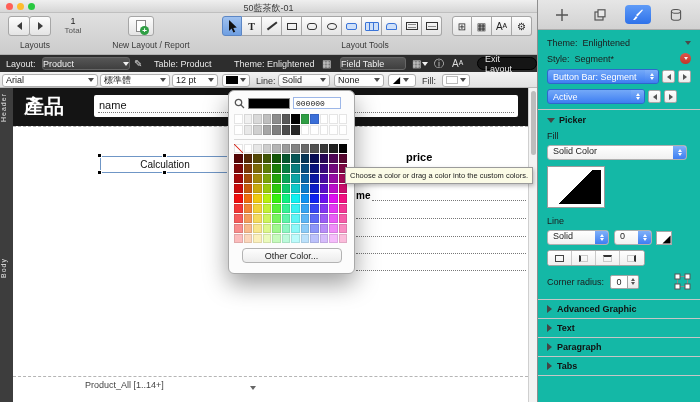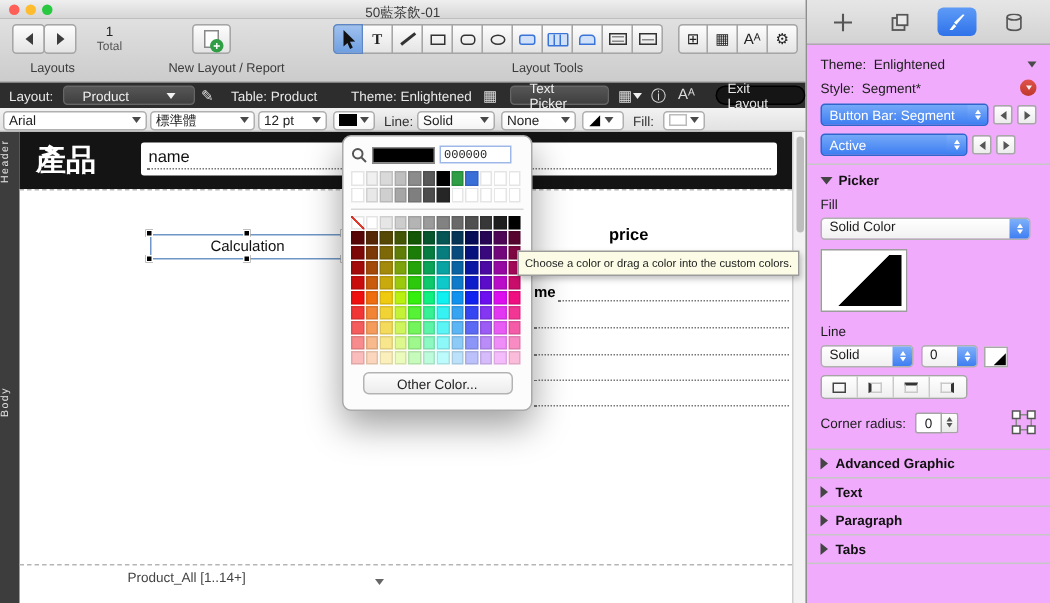--- a/index.html
+++ b/index.html
@@ -35,21 +35,21 @@
   .i-bar{display:inline-flex;border:1px solid #3a74d8;border-radius:1px}
   .i-bar span{width:4px;height:7px;background:#cfe0f8;border-right:1px solid #3a74d8}
   .i-bar span:last-child{border-right:none}
   .i-field{width:12px;height:8px;border:1px solid #333;display:inline-flex;flex-direction:column;justify-content:space-evenly;padding:0 1px}
   .i-field i{display:block;height:1px;background:#888}
   .i-page{width:10px;height:12px;background:#fff;border:1px solid #888;position:relative}
   .i-page .plus{position:absolute;right:-4px;bottom:-4px;width:9px;height:9px;border-radius:50%;background:#2f9e44;color:#fff;font-size:8px;line-height:9px;text-align:center;font-weight:bold}
 
   .lbar{position:absolute;left:0;top:55px;right:0;height:17px;background:#2d2d2d;z-index:5;color:#e9e9e9;font-size:9px}
   .lbar .lab{position:absolute;top:4px;white-space:nowrap}
-  .pdark{position:absolute;top:2px;height:13px;background:linear-gradient(#565656,#3f3f3f);border:1px solid #666;border-radius:3px;color:#f0f0f0;font-size:9px;display:flex;align-items:center;padding:0 12px;justify-content:space-between}
+  .pdark{position:absolute;top:2px;height:13px;background:linear-gradient(#565656,#3f3f3f);border:1px solid #666;border-radius:3px;color:#f0f0f0;font-size:9px;display:flex;align-items:center;padding:0 0;justify-content:space-between}
   .exitbtn{position:absolute;top:2px;height:13px;background:#151515;border:1px solid #000;border-radius:7px;color:#e8e8e8;font-size:9px;display:flex;align-items:center;padding:0 7px}
   .lic{position:absolute;top:2px;height:13px;display:flex;align-items:center;gap:1px;color:#ddd;font-size:10px}
 
   .fbar{position:absolute;left:0;top:72px;right:0;height:16px;background:linear-gradient(#f2f2f2,#e2e2e2);border-bottom:1px solid #b9b9b9;z-index:5;font-size:9px;color:#222}
   .popup{position:absolute;top:1.5px;height:13px;background:#fff;border:1px solid #b0b0b0;border-radius:3px;display:flex;align-items:center;justify-content:space-between;padding:0 3px;font-size:9px;color:#222;white-space:nowrap;overflow:hidden}
   .fbar .lab{position:absolute;top:4px;color:#333}
   .swbtn{position:absolute;top:1.5px;height:13px;background:#fff;border:1px solid #b0b0b0;border-radius:3px;display:flex;align-items:center;gap:2px;padding:0 3px}
   .blackrect{width:14px;height:8px;background:#000;display:inline-block}
   .whiterect{width:14px;height:8px;background:#fff;border:1px solid #bbb;display:inline-block}
   .tri-bl{width:0;height:0;border-left:9px solid transparent;border-bottom:9px solid #000;display:inline-block}
@@ -79,21 +79,21 @@
   .cgrid{display:grid;grid-template-columns:repeat(12,8.5px);gap:1px;margin-top:4px}
   .cgrid .sw{width:8.5px;height:10px;box-shadow:inset 0 0 0 1px rgba(0,0,0,.10)}
   .cgrid.big .sw{height:9px}
   .sw-none{background:linear-gradient(to top right,#fff 44%,#e03a2f 46%,#e03a2f 54%,#fff 56%)}
   .popsep{border-top:1px solid #d8d8d8;margin-top:4px}
   .otherbtn{margin:5px auto 0;width:100px;height:15px;background:linear-gradient(#fdfdfd,#ececec);border:1px solid #b3b3b3;border-radius:4px;font-size:9px;color:#222;text-align:center;line-height:14px}
 
   .helptip{position:absolute;left:345px;top:167px;z-index:30;background:#fbfbe6;border:1px solid #9b9b9b;box-shadow:1px 2px 4px rgba(0,0,0,.25);font-size:7.5px;color:#222;padding:3px 4px;white-space:nowrap}
 
   
-  .insp{position:absolute;left:537px;top:0;width:163px;height:402px;background:#f0abfc;border-left:1px solid #8e8e8e;font-size:9px;color:#222}
+  .insp{position:absolute;left:537px;top:0;width:163px;height:402px;background:#14b8a6;border-left:1px solid #8e8e8e;font-size:9px;color:#222}
   .insp-tabs{height:30px;background:linear-gradient(#e6e6e6,#d2d2d2);border-bottom:1px solid #ababab;display:flex;align-items:center;justify-content:center;gap:12px}
   .itab{width:26px;height:19px;border-radius:4px;display:flex;align-items:center;justify-content:center}
   .itab.active{background:linear-gradient(#5e9bf7,#2f72ea)}
   .insp-body{padding:8px 9px 0 9px}
   .irow{display:flex;align-items:center;margin-bottom:5px}
   .ilabel{color:#1c1c1c}
   .ival{margin-left:5px;color:#1c1c1c}
   .spacer{flex:1}
   .redbtn{width:11px;height:11px;border-radius:50%;background:linear-gradient(#e0524a,#bf382b);display:flex;align-items:center;justify-content:center}
   .minibtn{width:13px;height:13px;border:1px solid #a8a8a8;background:linear-gradient(#fff,#ececec);border-radius:2px;margin-left:3px;display:flex;align-items:center;justify-content:center}
@@ -232,21 +232,21 @@
       </div>
       <div class="lic" style="left:134px">
           <span>✎</span>
         </div>
       <span class="lab" style="left:154px">Table: Product</span>
       <span class="lab" style="left:234px">Theme: Enlightened</span>
       <div class="lic" style="left:322px">
           <span>▦</span>
         </div>
       <div class="pdark" style="left:340px;width:66px;border-radius:3px">
-        <span>Text Picker</span>
+        <span>Field Table</span>
       </div>
       <div class="lic" style="left:412px">
           <span>▦</span>
           <span class="car w"></span>
         </div>
       <div class="lic" style="left:434px">
           <span>ⓘ</span>
         </div>
       <div class="lic" style="left:452px">
           <span>Aᴬ</span>

